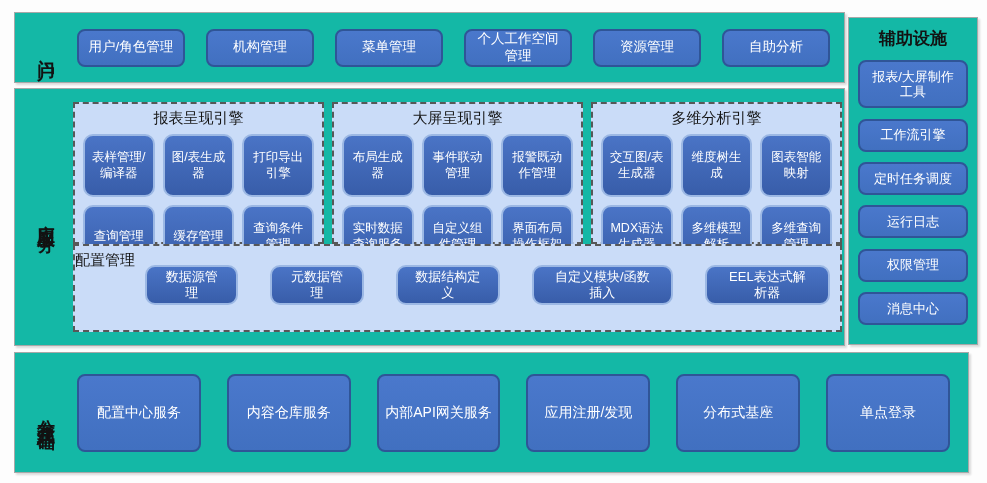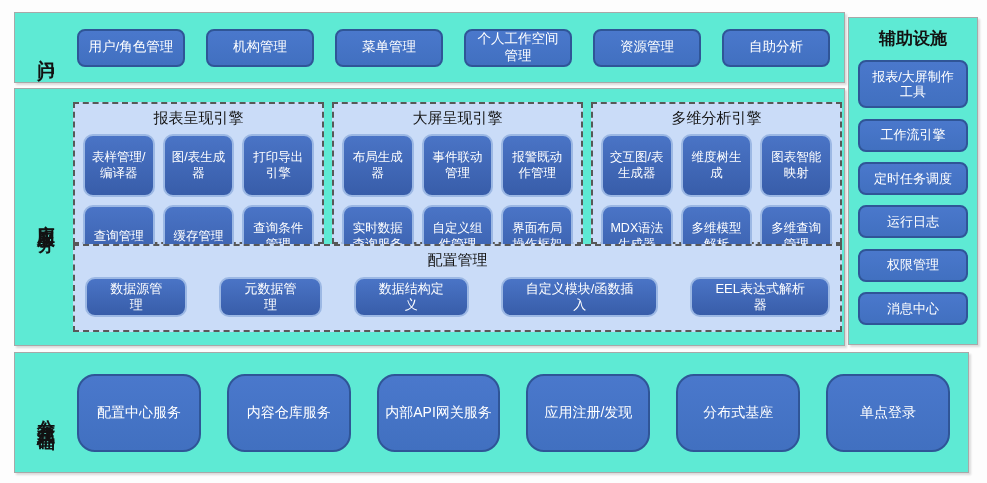--- a/index.html
+++ b/index.html
@@ -10,21 +10,21 @@
   }
   .canvas{
     position:relative;
     width:987px;height:483px;
     background:#fdfdfd;
     overflow:hidden;
   }
   
   .box{
     position:absolute;
-    background:#5eead4;
+    background:#14b8a6;
     border:1.5px solid #a8a8a8;
     box-shadow:1.5px 2px 2px rgba(0,0,0,.14);
     box-sizing:border-box;
   }
   .vlabel{
     writing-mode:vertical-rl;
     text-orientation:upright;
     font-weight:bold;
     font-size:18px;
     color:#121212;
@@ -82,28 +82,28 @@
   .engines{display:flex;gap:8px;}
   .engine{flex:1;height:142px;display:flex;flex-direction:column;}
   .engine .grid{
     flex:1;
     display:grid;
     grid-template-columns:1fr 1fr 1fr;
     grid-template-rows:1fr 1fr;
     gap:8px;
     padding:6px 8px 9px 8px;
   }
-  .config{height:88px;display:flex;flex-direction:column;}
+  .config{height:88px;display:flex;flex-direction:row;}
   .config .row{flex:1;display:flex;align-items:center;justify-content:center;gap:32px;padding:4px 10px 10px 10px;}
   .config .inner-btn{height:40px;padding:2px 17px;font-size:13px;}
 
   
   .foundation{left:14px;top:352px;width:955px;height:121px;display:flex;align-items:center;padding:0 18px 0 22px;}
   .foundation .btn-row{flex:1;display:flex;gap:26px;margin-left:22px;}
-  .foundation .blue-btn{flex:1;height:78px;border-radius:18px;font-size:14px;}
+  .foundation .blue-btn{flex:1;height:78px;border-radius:8px;font-size:14px;}
 
   
   .sidebar{left:848px;top:17px;width:130px;height:328px;display:flex;flex-direction:column;align-items:stretch;justify-content:space-between;padding:9px 9px 19px 9px;}
   .sidebar .header{font-weight:bold;font-size:17px;color:#121212;text-align:center;flex:none;}
   .sidebar .blue-btn{height:33px;font-size:13px;flex:none;}
   .sidebar .blue-btn.tall{height:48px;}
 </style>
 </head>
 <body>
 

